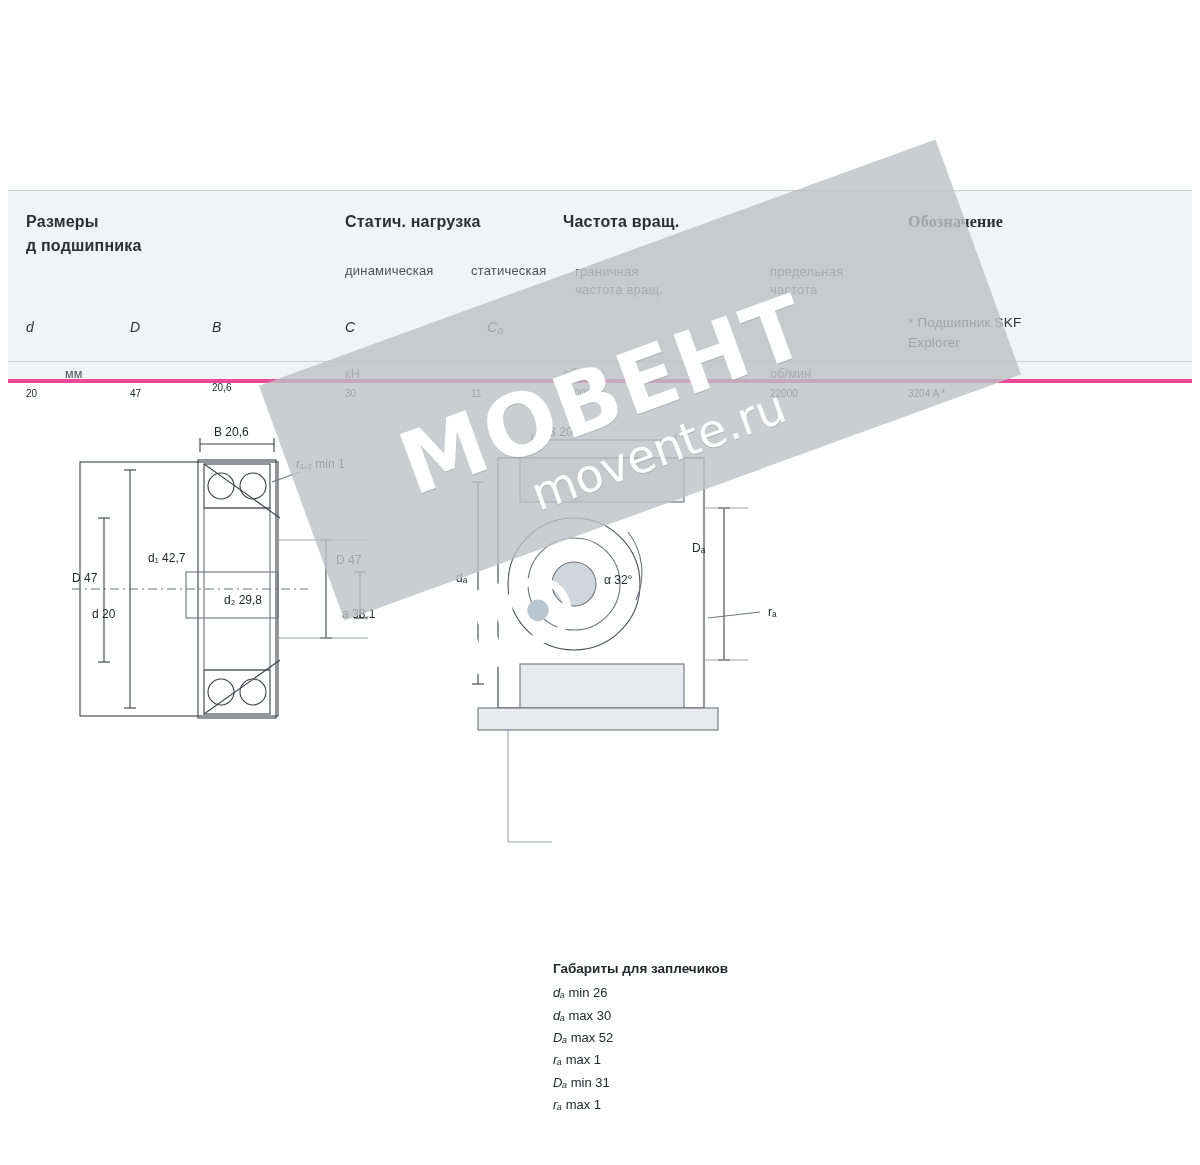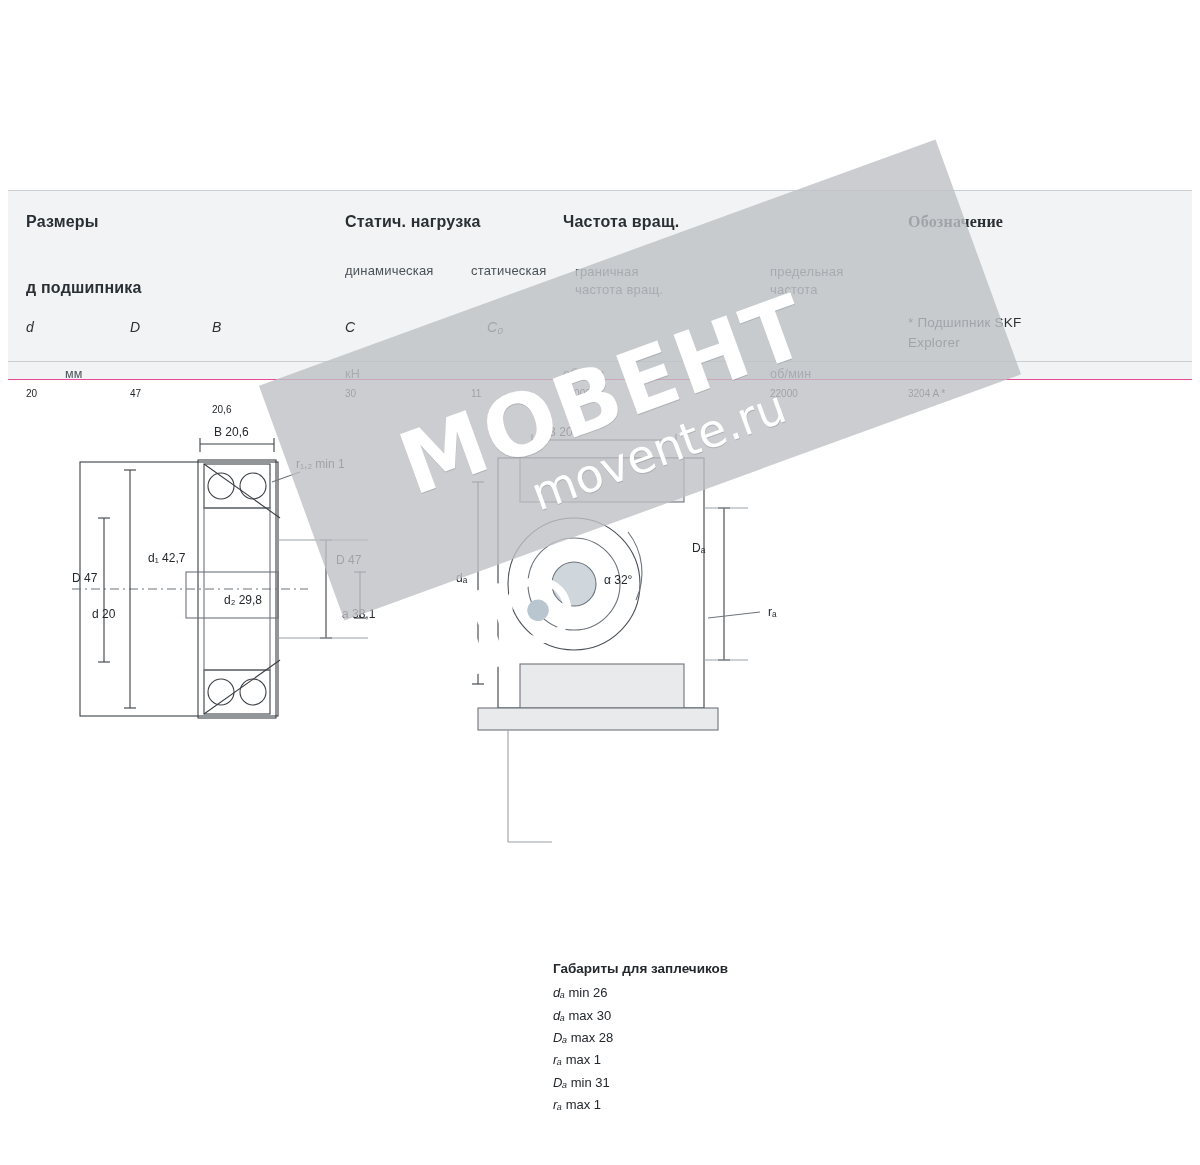--- a/index.html
+++ b/index.html
@@ -27,21 +27,21 @@
 
   
   .head-band {
     position: absolute;
     left: 0;
     top: 0;
     width: 1184px;
     height: 188px;
     background: #f1f3f5;
     border-top: 1px solid #c9ced3;
-    border-bottom: 1px solid #ec4899;
+    border-bottom: 4px solid #ec4899;
   }
   .head-band .rule {
     position: absolute;
     left: 0;
     width: 1184px;
     height: 1px;
     background: #c9ced3;
   }
 
   .hcell {
@@ -164,21 +164,21 @@
 </style>
 </head>
 <body>
 
 <div class="sheet">
 
   <div class="head-band">
     <div class="rule" style="top:170px;"></div>
 
     <div class="hcell h-group" style="left:18px; top:22px;">Размеры</div>
-    <div class="hcell h-group" style="left:18px; top:46px;margin-top:42px;">д подшипника</div>
+    <div class="hcell h-group" style="left:18px; top:46px;">д подшипника</div>
     <div class="hcell h-group" style="left:337px; top:22px;">Статич. нагрузка</div>
     <div class="hcell h-group" style="left:555px; top:22px;">Частота вращ.</div>
     <div class="hcell h-group" style="left:900px; top:22px;font-family:Liberation Serif, serif;">Обозначение</div>
 
     <div class="hcell h-sub" style="left:337px; top:72px;">динамическая</div>
     <div class="hcell h-sub" style="left:463px; top:72px;">статическая</div>
     <div class="hcell h-sub" style="left:567px; top:72px; white-space:pre-line; line-height:1.35;">граничная
 частота вращ.</div>
     <div class="hcell h-sub" style="left:762px; top:72px; white-space:pre-line; line-height:1.35;">предельная
 частота</div>
@@ -193,21 +193,21 @@
 
     <div class="hcell h-unit" style="left:18px; top:176px;padding-left:39px;">мм</div>
     <div class="hcell h-unit" style="left:337px; top:176px;">кН</div>
     <div class="hcell h-unit" style="left:555px; top:176px;">об/мин</div>
     <div class="hcell h-unit" style="left:762px; top:176px;">об/мин</div>
   </div>
 
   <div class="data-row">
     <div class="dcell" style="left:18px; top:10px;">20</div>
     <div class="dcell" style="left:122px; top:10px;">47</div>
-    <div class="dcell" style="left:204px; top:26px;">20,6</div>
+    <div class="dcell" style="left:204px; top:4px;">20,6</div>
     <div class="dcell" style="left:337px; top:10px;">30</div>
     <div class="dcell" style="left:463px; top:10px;">11</div>
     <div class="dcell" style="left:555px; top:10px;">17000</div>
     <div class="dcell" style="left:762px; top:10px;">22000</div>
     <div class="dcell" style="left:900px; top:10px;">3204 A *</div>
   </div>
 
   <div class="draw">
     <svg width="1184" height="528" viewBox="0 0 1184 528">
       <g stroke="#3b4046" fill="none" stroke-width="1.1">
@@ -313,21 +313,21 @@
       <div>
         <i>dₐ</i>
         <span>min 26</span>
       </div>
       <div>
         <i>dₐ</i>
         <span>max 30</span>
       </div>
       <div>
         <i>Dₐ</i>
-        <span>max 28</span>
+        <span>max 52</span>
       </div>
       <div>
         <i>rₐ</i>
         <span>max 1</span>
       </div>
       <div>
         <i>Dₐ</i>
         <span>min 31</span>
       </div>
       <div>

